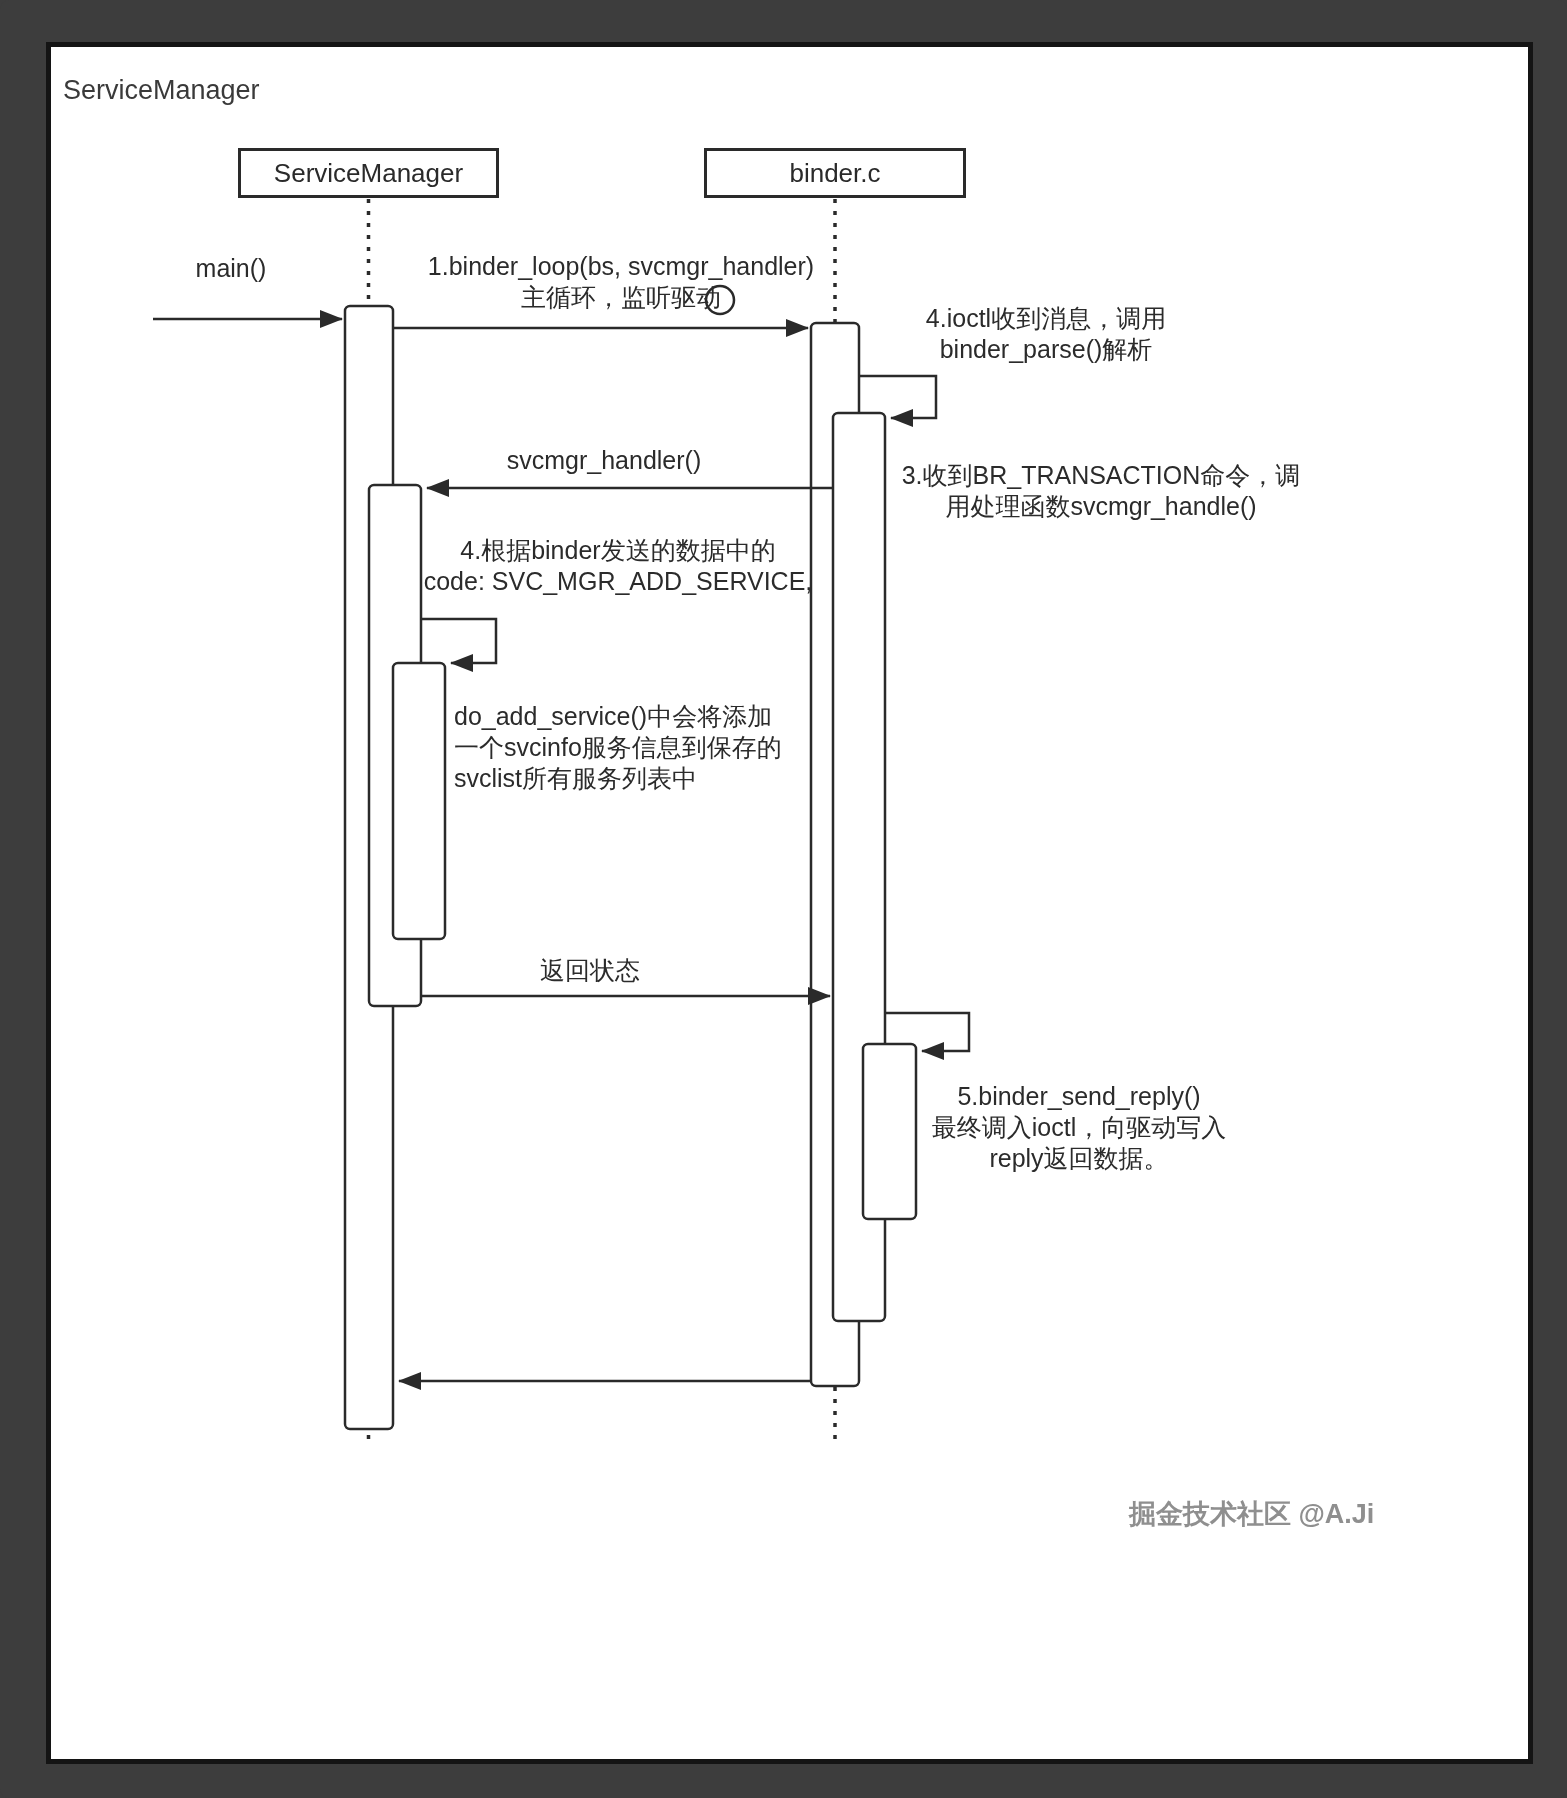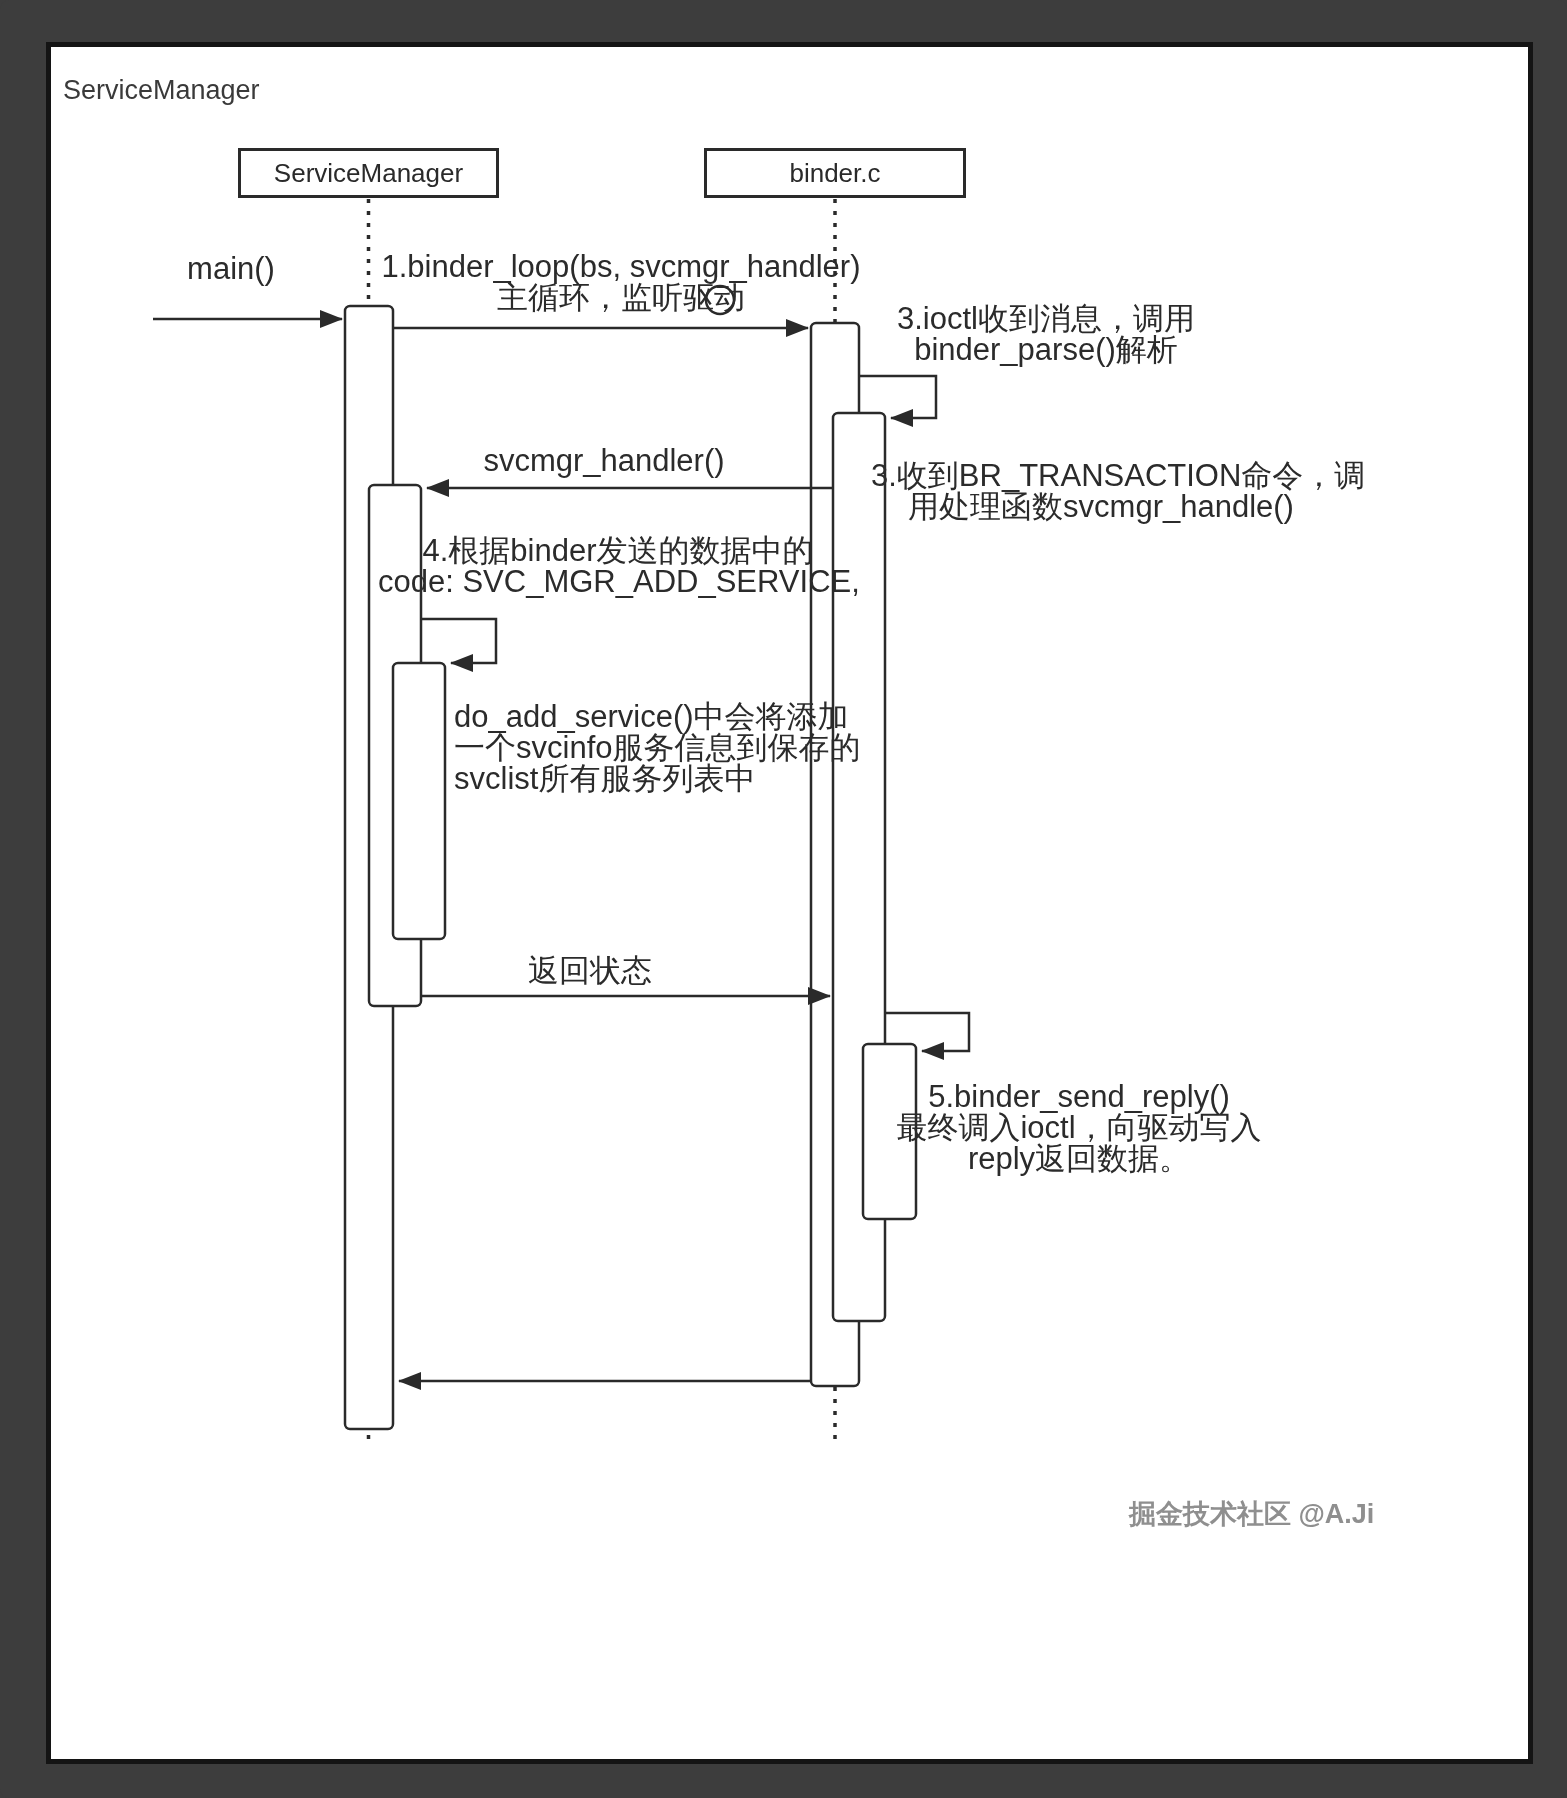--- a/index.html
+++ b/index.html
@@ -3,21 +3,21 @@
 <meta charset="utf-8">
 <style>
   html,body{margin:0;padding:0;background:#3d3d3d;font-family:"Liberation Sans","DejaVu Sans",sans-serif;}
   .stage{position:relative;width:1567px;height:1798px;background:#3d3d3d;overflow:hidden;border-radius:9px;}
   .page{position:absolute;left:46px;top:42px;width:1477px;height:1712px;background:#ffffff;border:5px solid #141414;box-sizing:content-box;}
   .page-title{position:absolute;left:12px;top:28px;font-size:27px;color:#3a3a3a;}
   .participant{position:absolute;height:50px;border:3px solid #2a2a2a;background:#fff;display:flex;align-items:center;justify-content:center;font-size:26px;color:#2a2a2a;box-sizing:border-box;}
   #p-sm{left:187px;top:101px;width:261px;}
   #p-binder{left:653px;top:101px;width:262px;}
   svg.layer{position:absolute;left:0;top:0;width:1477px;height:1712px;}
-  .lbl{position:absolute;font-size:31px;color:#2b2b2b;line-height:31px;white-space:nowrap;}
+  .lbl{position:absolute;font-size:25px;color:#2b2b2b;line-height:31px;white-space:nowrap;}
   .center{text-align:center;}
   #lbl-main{left:100px;top:206px;width:160px;}
   #lbl-step1{left:330px;top:204px;width:480px;}
   #lbl-step2{left:830px;top:256px;width:330px;}
   #lbl-svcmgr{left:423px;top:398px;width:260px;}
   #lbl-step3{left:820px;top:413px;width:460px;}
   #lbl-step4{left:327px;top:488px;width:480px;}
   #lbl-note{left:403px;top:654px;width:430px;text-align:left;}
   #lbl-return{left:409px;top:908px;width:260px;}
   #lbl-step5{left:828px;top:1034px;width:400px;}
@@ -68,21 +68,21 @@
     </div>
 
     <div class="lbl center" id="lbl-main">main()</div>
 
     <div class="lbl center" id="lbl-step1">
       <div>1.binder_loop(bs, svcmgr_handler)</div>
       <div>主循环，监听驱动</div>
     </div>
 
     <div class="lbl center" id="lbl-step2">
-      <div>3.ioctl收到消息，调用</div>
+      <div>4.ioctl收到消息，调用</div>
       <div>binder_parse()解析</div>
     </div>
 
     <div class="lbl center" id="lbl-svcmgr">svcmgr_handler()</div>
 
     <div class="lbl center" id="lbl-step3">
       <div>3.收到BR_TRANSACTION命令，调</div>
       <div>用处理函数svcmgr_handle()</div>
     </div>
 

